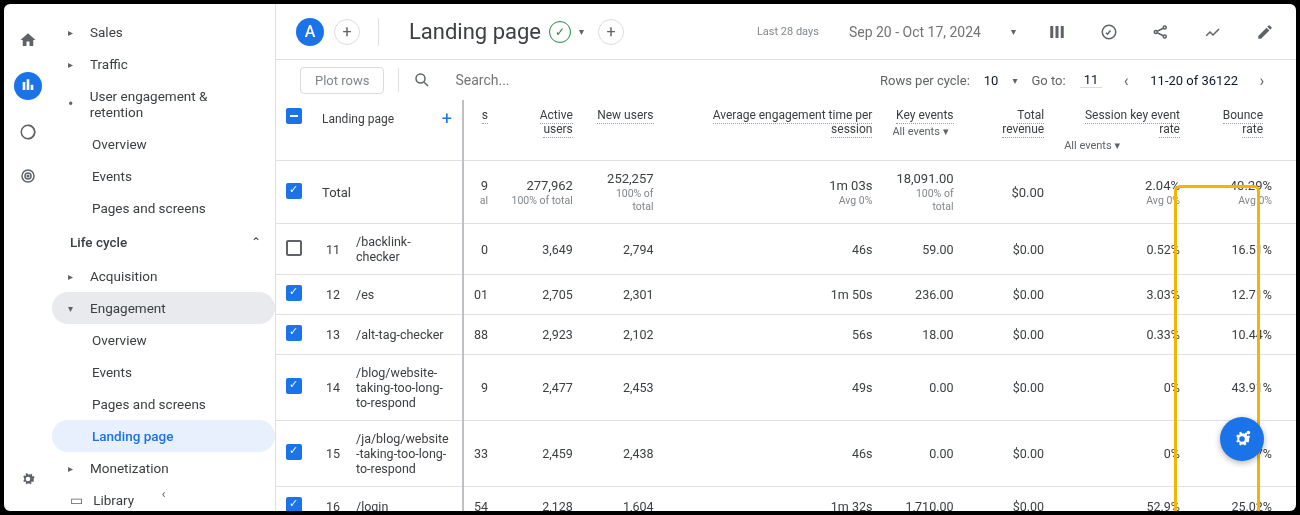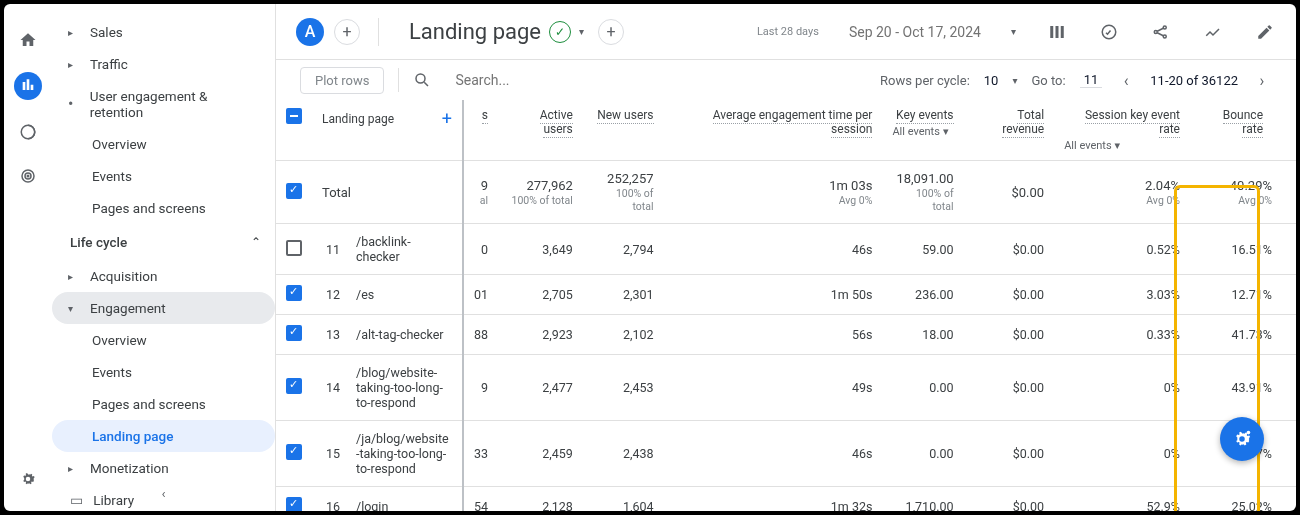--- a/index.html
+++ b/index.html
@@ -306,21 +306,21 @@
               <td class="cb-col"><span class="check checked"></span></td>
               <td class="idx-col">13</td>
               <td class="landing-col sep-col">/alt-tag-checker</td>
               <td>88</td>
               <td>2,923</td>
               <td>2,102</td>
               <td>56s</td>
               <td>18.00</td>
               <td>$0.00</td>
               <td>0.33%</td>
-              <td style="padding-right:24px">41.73%</td>
+              <td style="padding-right:24px">10.44%</td>
             </tr>
             <tr>
               <td class="cb-col"><span class="check checked"></span></td>
               <td class="idx-col">14</td>
               <td class="landing-col sep-col">/blog/website-taking-too-long-to-respond</td>
               <td>9</td>
               <td>2,477</td>
               <td>2,453</td>
               <td>49s</td>
               <td>0.00</td>

